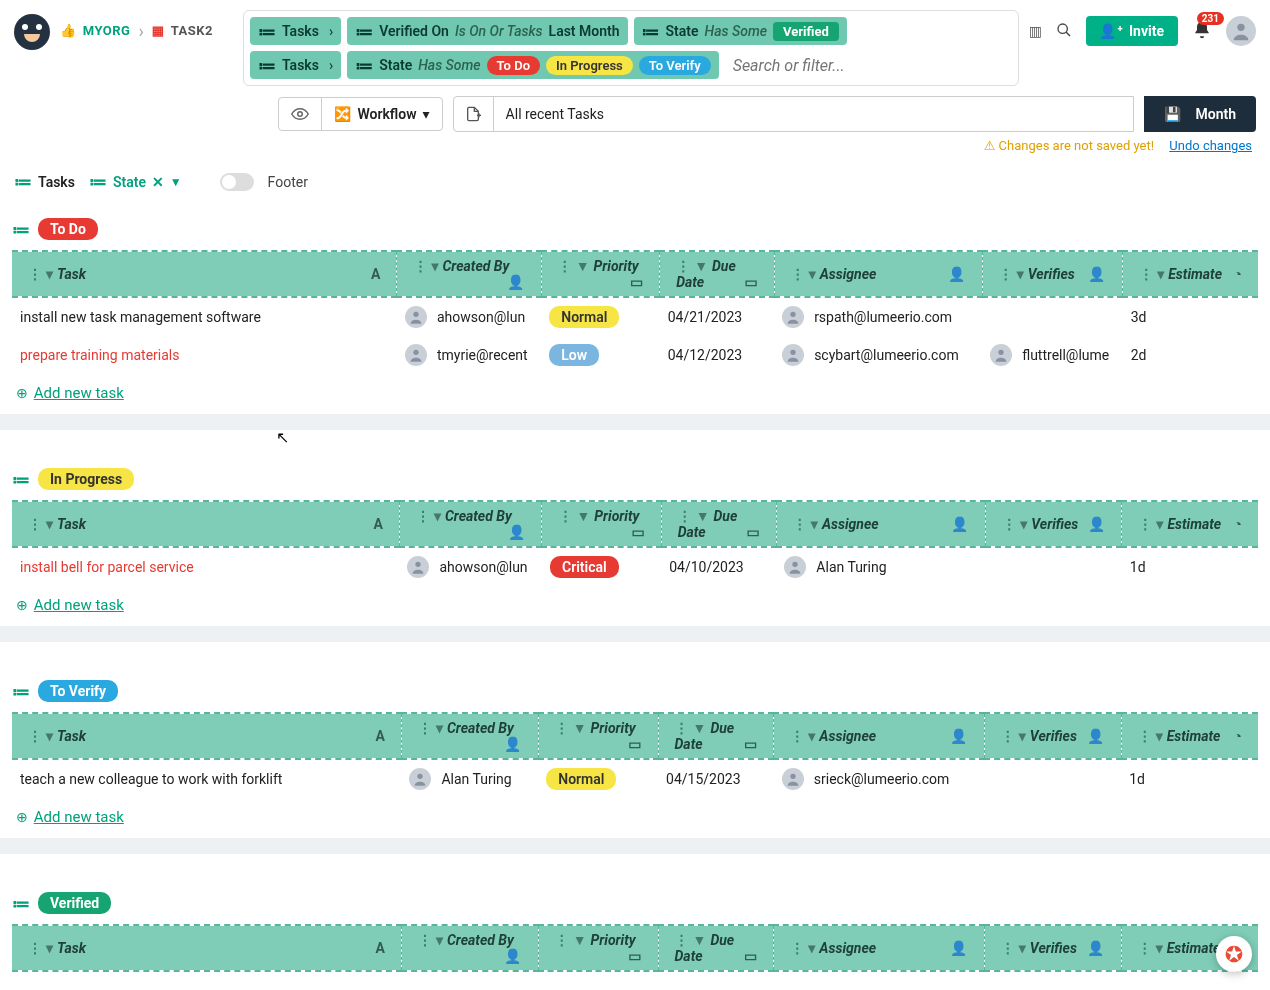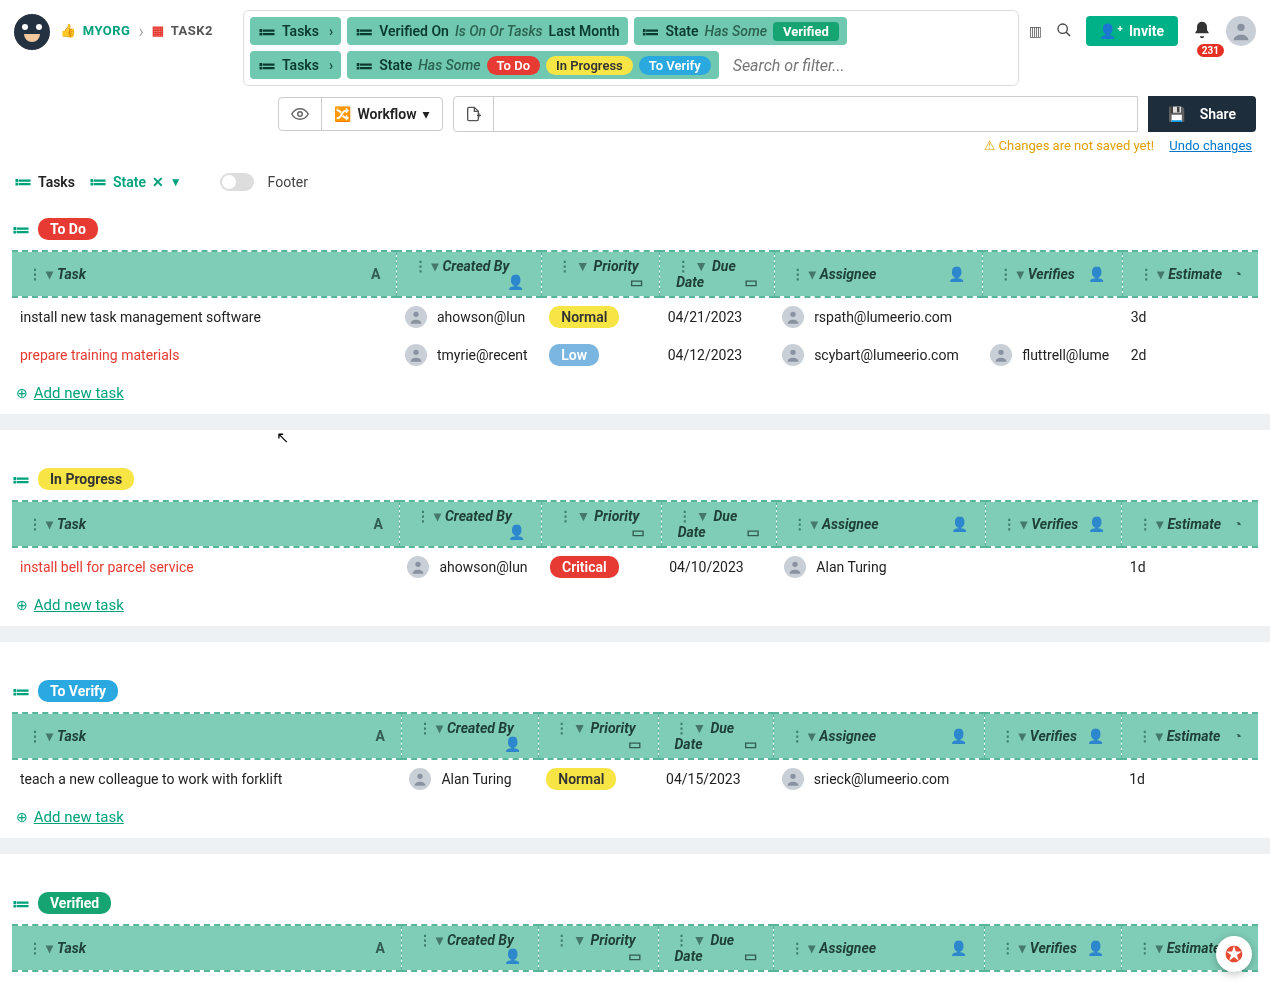--- a/index.html
+++ b/index.html
@@ -28,21 +28,21 @@
   .pill-progress { background:#f6e545; color:#333; }
   .pill-verify { background:#2aa8e0; color:#fff; }
   .pill-verified { background:#16a472; color:#fff; }
   .search-input { border:none; background:transparent; font-size:16px; color:#555; padding:4px 8px; width:220px; font-style:italic; outline:none; }
   .filter-wrap { border:1px solid #ddd; border-radius:6px; padding:6px; display:flex; flex-direction:column; gap:6px; }
 
   .right-actions { display:flex; align-items:center; gap:14px; margin-top:6px; margin-left:auto; }
   .icon-btn { color:#555; cursor:pointer; }
   .invite-btn { background:#00b187; color:#fff; padding:7px 14px; border-radius:4px; font-weight:700; display:flex; align-items:center; gap:6px; cursor:pointer; }
   .bell-wrap { position:relative; color:#333; }
-  .badge { position:absolute; top:-8px; right:-12px; background:#e63024; color:#fff; font-size:10px; font-weight:700; padding:1px 5px; border-radius:8px;margin-top:32px; }
+  .badge { position:absolute; top:-8px; right:-12px; background:#e63024; color:#fff; font-size:10px; font-weight:700; padding:1px 5px; border-radius:8px; }
   .avatar-sm { width:30px; height:30px; border-radius:50%; background:#c9cfd6; display:flex;align-items:center;justify-content:center; overflow:hidden; }
   .avatar-sm svg{width:22px;height:22px;}
   
   
   .toolbar2 { display:flex; align-items:center; gap:10px; padding:0 14px 0 278px; margin-top:6px; }
   .boxed { border:1px solid #ccc; border-radius:4px; display:flex; align-items:center; height:34px; }
   .boxed .seg { padding:0 12px; height:100%; display:flex; align-items:center; gap:6px; border-right:1px solid #ccc; }
   .boxed .seg:last-child { border-right:none; }
   .workflow-label { font-weight:600; }
   .search-wide { flex:1; border:1px solid #ccc; border-radius:4px 0 0 4px; height:36px; display:flex; align-items:center; }
@@ -207,24 +207,25 @@
   </div>
   <div class="search-wide">
     <div class="seg-icon">
       <svg width="16" height="16" viewBox="0 0 24 24" fill="none" stroke="#555" stroke-width="2">
           <path d="M14 2H6a2 2 0 0 0-2 2v16a2 2 0 0 0 2 2h12a2 2 0 0 0 2-2V8z"></path>
           <path d="M14 2v6h6"></path>
           <line x1="18" y1="14" x2="24" y2="14"></line>
           <line x1="21" y1="11" x2="21" y2="17"></line>
         </svg>
     </div>
+    <div class="seg-text">All recent Tasks</div>
   </div>
   <div class="share-btn">
     <span>💾</span>
-    <span>Share</span>
+    <span>Month</span>
   </div>
 </div>
 
 <div class="warning-row">
   <span class="w-icon">⚠</span>
   <span class="w-text">Changes are not saved yet!</span>
   <span class="w-link">Undo changes</span>
 </div>
 
 <div class="view-row">

